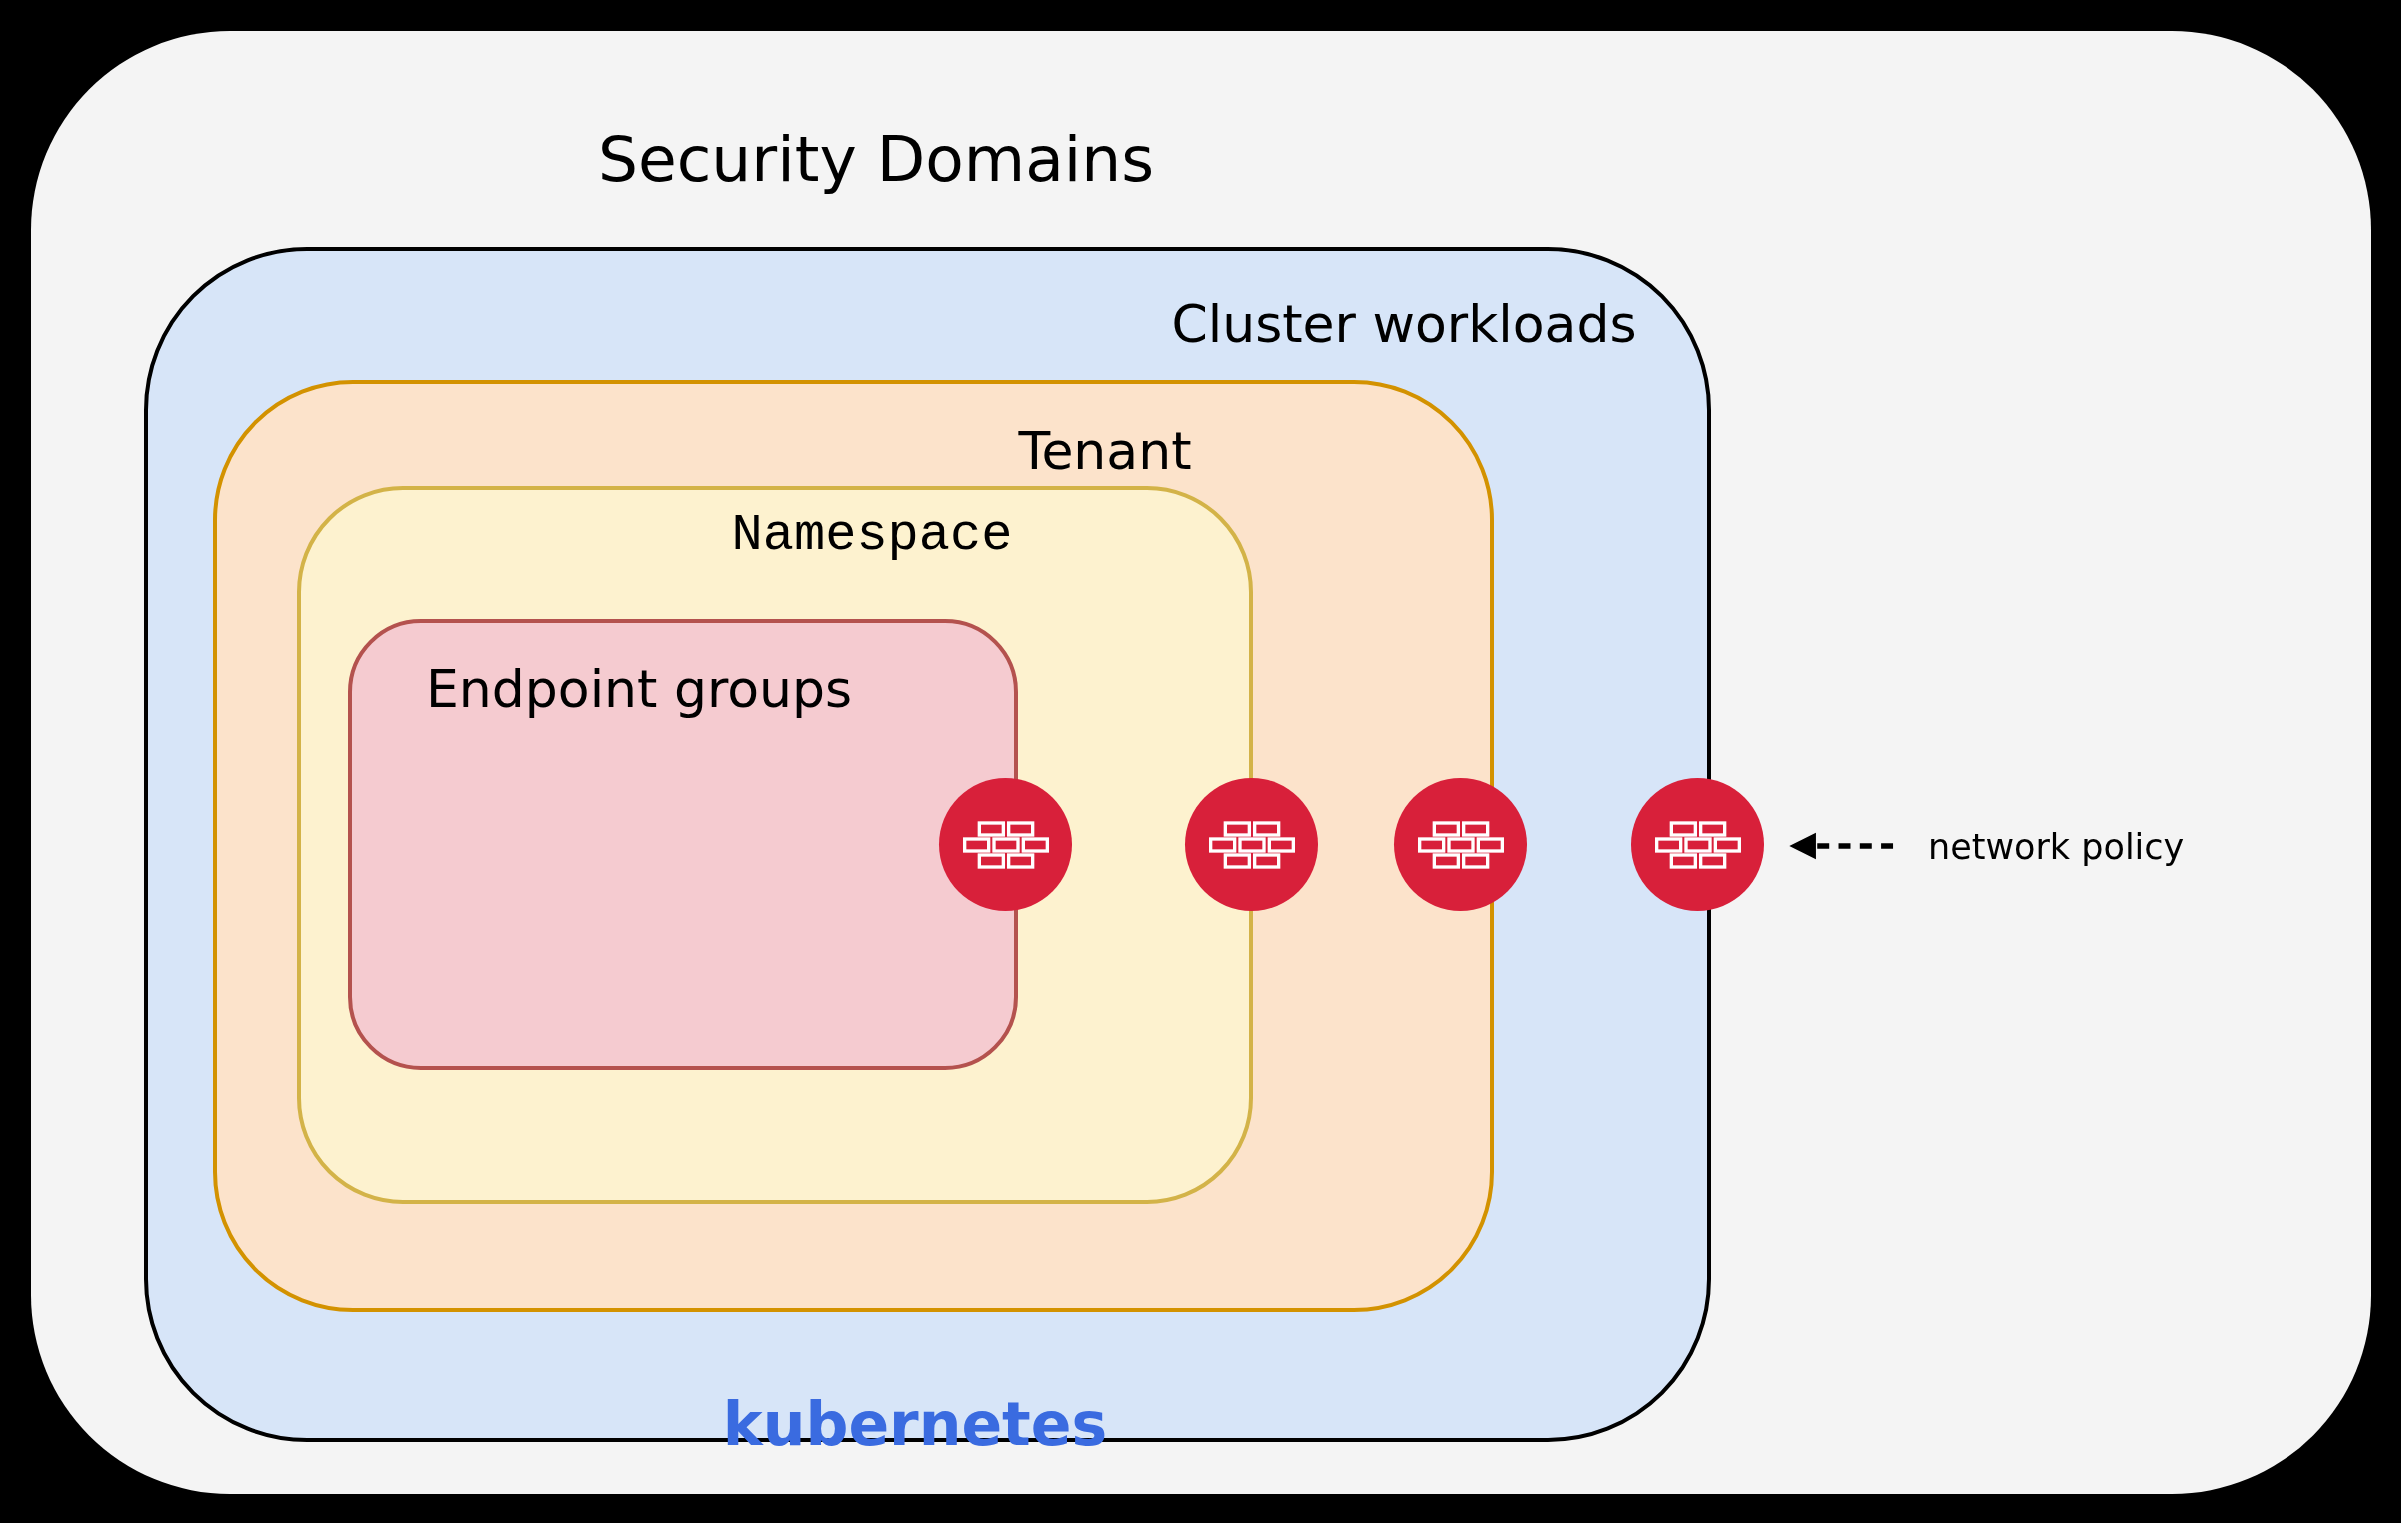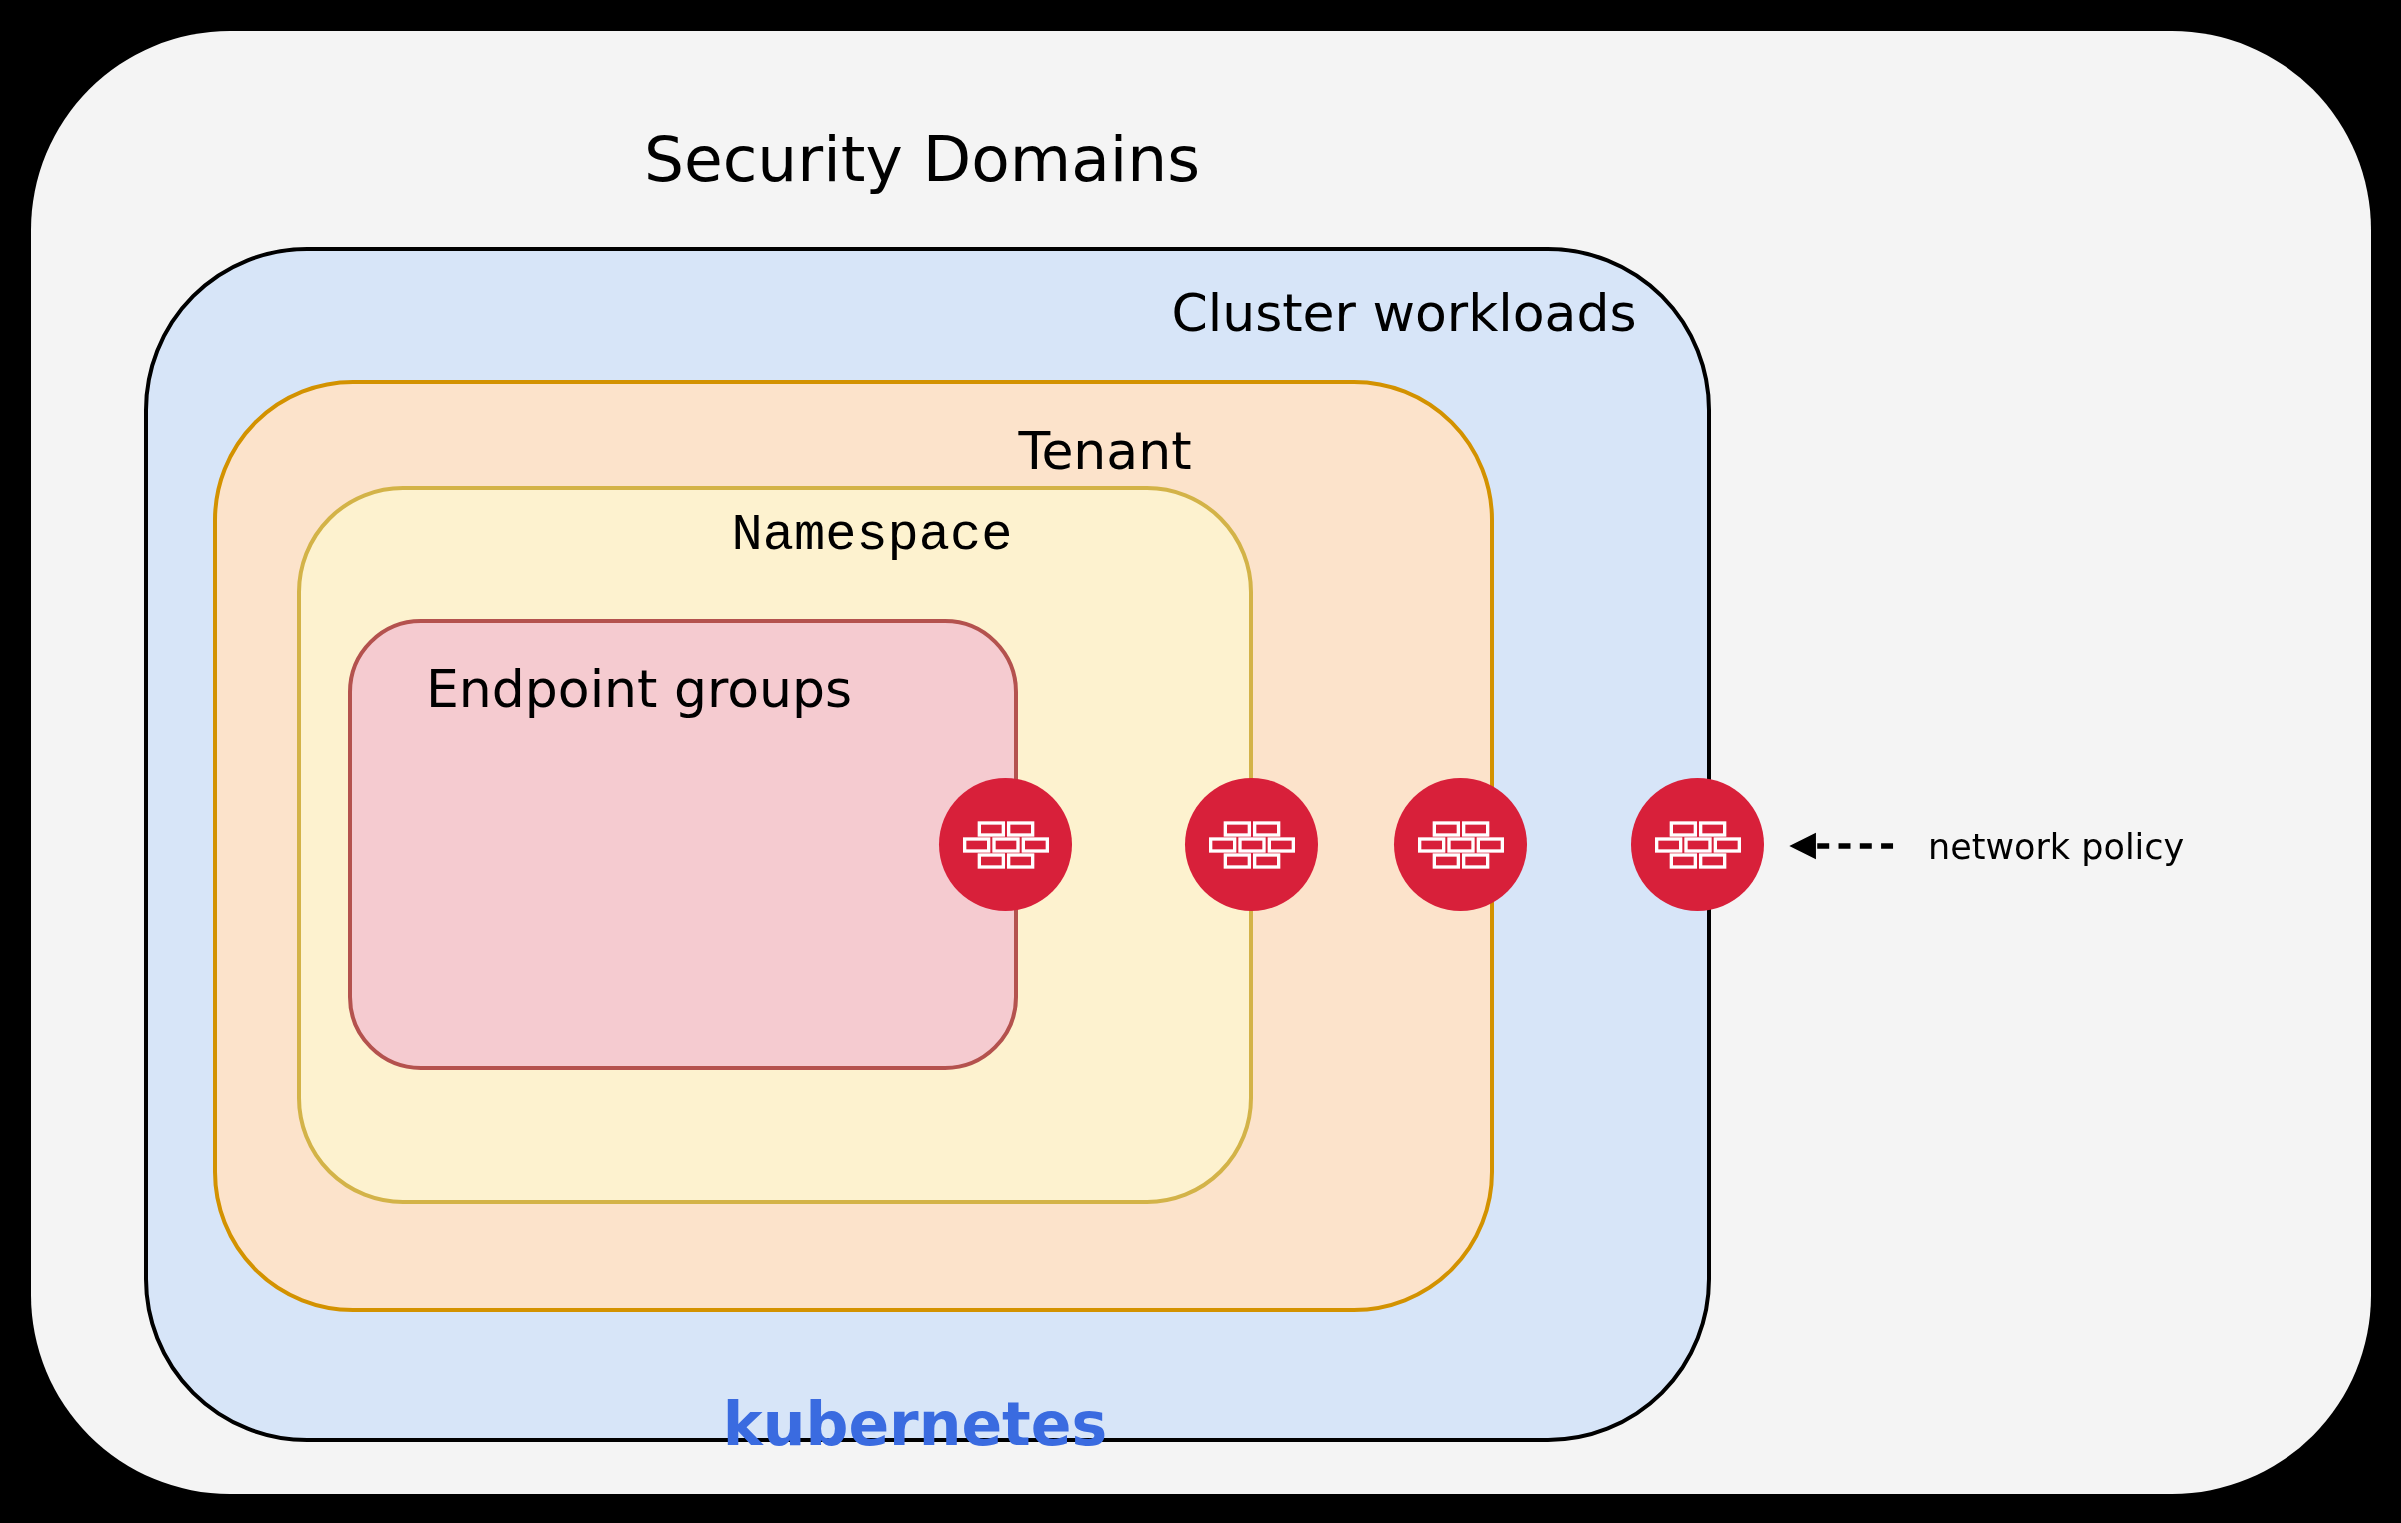--- a/index.html
+++ b/index.html
@@ -62,23 +62,22 @@
     line-height: 1;
   }
   .title {
     position: absolute;
     left: 845px; top: 128px;
     transform: translate(-50%, -50%);
     font-size: 63px;
     color: var(--text, #000);
     white-space: nowrap;
     line-height: 1;
-    margin-left: 46px;
-  }
-  .lbl-cluster   { left: 1373px; top: 282px; }
+  }
+  .lbl-cluster   { left: 1373px; top: 293px; }
   .lbl-tenant    { left: 1074px; top: 420px; }
   .lbl-namespace { left: 841px; top: 505px; font-family: Liberation Mono, monospace; }
   .lbl-endpoint  {
     position: absolute;
     left: 377px; top: 658px;
     transform: translateY(-50%);
     font-size: 52px;
     color: var(--text, #000);
     white-space: nowrap;
     line-height: 1;

